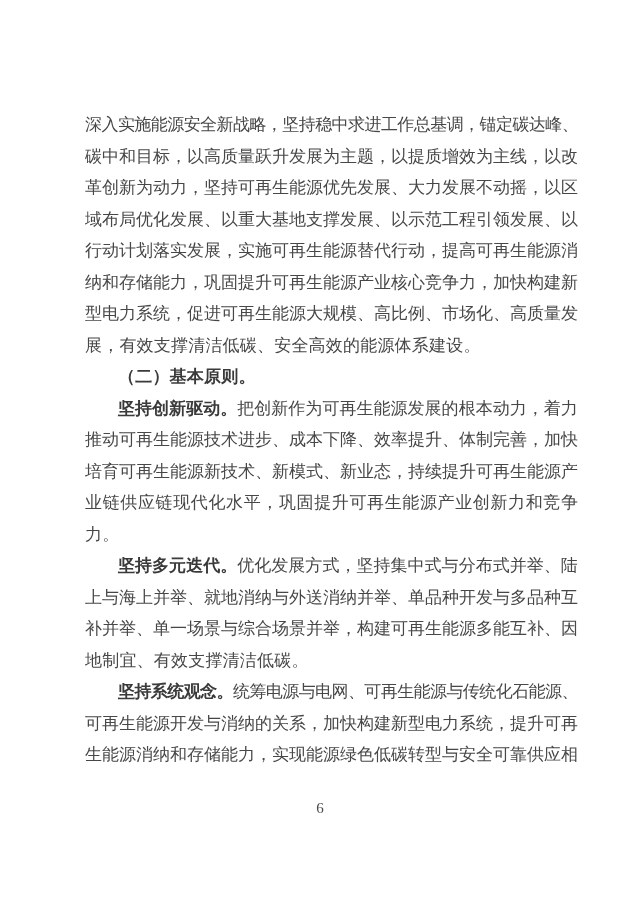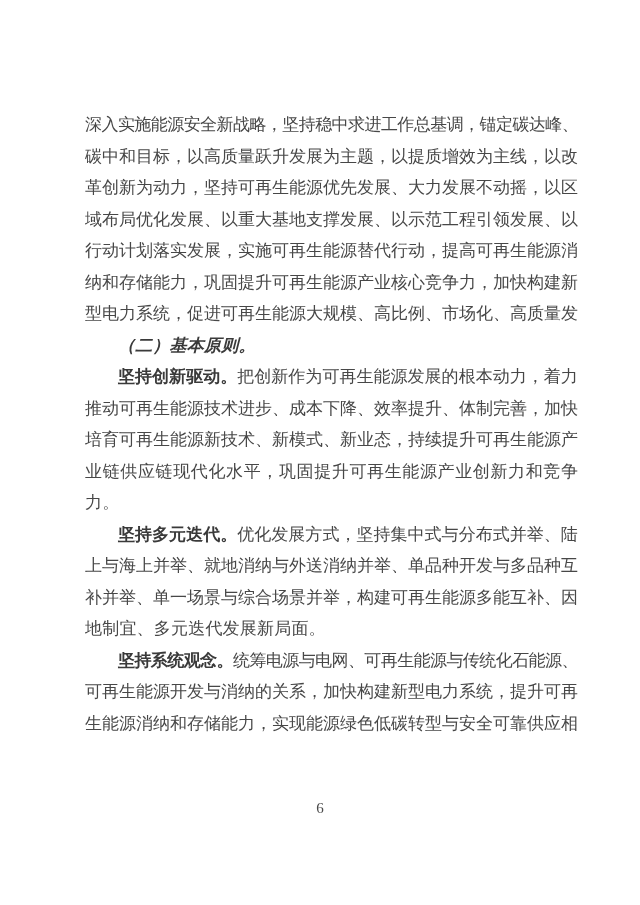--- a/index.html
+++ b/index.html
@@ -274,21 +274,22 @@
         <span>、</span>
         <span>市</span>
         <span>场</span>
         <span>化</span>
         <span>、</span>
         <span>高</span>
         <span>质</span>
         <span>量</span>
         <span>发</span>
       </div>
-      <div class="line" style="padding-left: 33px; font-style: italic;"><span class="lead">（二）基本原则。</span></div>
+      <div class="line"><span>展，有效支撑清洁低碳、安全高效的能源体系建设。</span></div>
+      <div class="line" style="padding-left: 33px;"><span class="lead">（二）基本原则。</span></div>
       <div class="line just" style="padding-left: 33px;">
         <span class="lead">坚</span>
         <span class="lead">持</span>
         <span class="lead">创</span>
         <span class="lead">新</span>
         <span class="lead">驱</span>
         <span class="lead">动</span>
         <span class="lead">。</span>
         <span>把</span>
         <span>创</span>
@@ -488,21 +489,21 @@
         <span>生</span>
         <span>能</span>
         <span>源</span>
         <span>多</span>
         <span>能</span>
         <span>互</span>
         <span>补</span>
         <span>、</span>
         <span>因</span>
       </div>
-      <div class="line"><span>地制宜、多元迭代发展新局面。</span></div>
+      <div class="line"><span>地制宜、有效支撑清洁低碳。</span></div>
       <div class="line just" style="padding-left: 33px;">
         <span class="lead">坚</span>
         <span class="lead">持</span>
         <span class="lead">系</span>
         <span class="lead">统</span>
         <span class="lead">观</span>
         <span class="lead">念</span>
         <span class="lead">。</span>
         <span>统</span>
         <span>筹</span>

